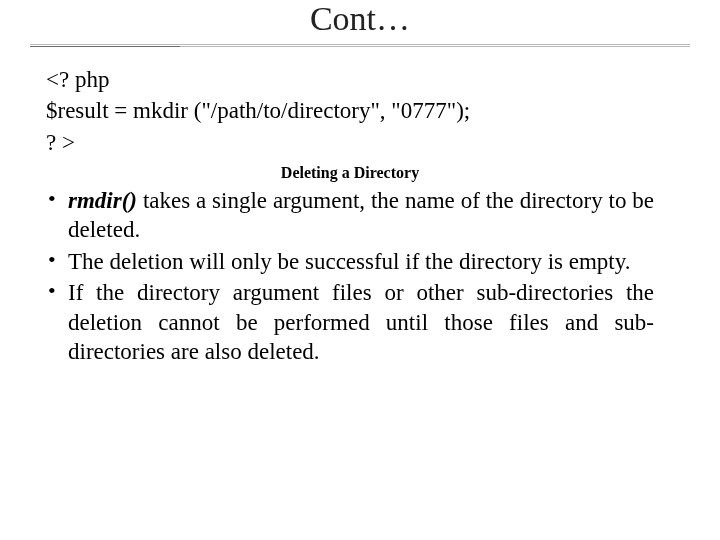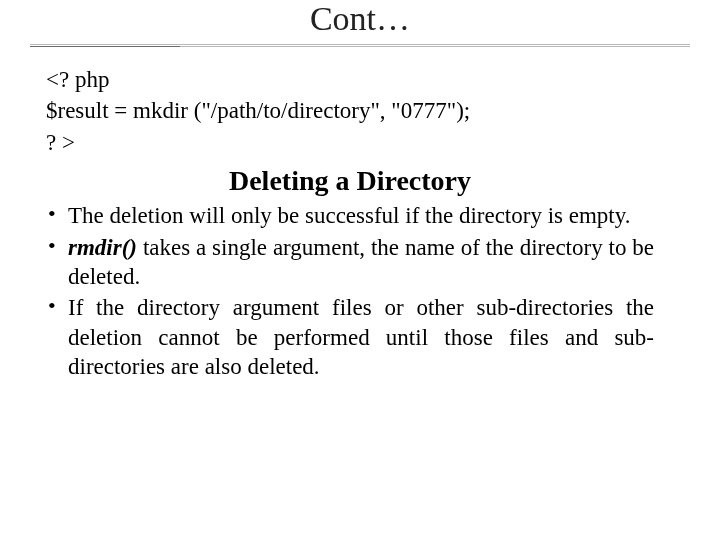--- a/index.html
+++ b/index.html
@@ -62,21 +62,21 @@
   }
   .code-line {
     font-family: Georgia, serif;
     font-size: 23px;
     margin: 0 0 2px 0;
     white-space: nowrap;
   }
   .subhead {
     text-align: center;
     font-weight: 700;
-    font-size: 28px;
+    font-size: 16px;
     margin: 6px 0 2px 0;
   }
   ul.bullets {
     list-style: none;
     margin: 0;
     padding: 0;
   }
   ul.bullets > li {
     position: relative;
     padding-left: 22px;
@@ -109,24 +109,24 @@
   <div class="body">
 
     <p class="code-line">&lt;? php</p>
     <p class="code-line">$result = mkdir ("/path/to/directory", "0777");</p>
     <p class="code-line">? &gt;</p>
 
     <p class="subhead">Deleting a Directory</p>
 
     <ul class="bullets">
       <li>
-        <span>The deletion will only be successful if the directory is empty.</span>
+        <span class="bi">rmdir()</span><span> takes a single argument, the name of the directory to be deleted.</span>
       </li>
       <li>
-        <span class="bi">rmdir()</span><span> takes a single argument, the name of the directory to be deleted.</span>
+        <span>The deletion will only be successful if the directory is empty.</span>
       </li>
       <li>
         <span>If the directory argument files or other sub-directories the deletion cannot be performed until those files and sub-directories are also deleted.</span>
       </li>
     </ul>
 
   </div>
 
 </div>
 

